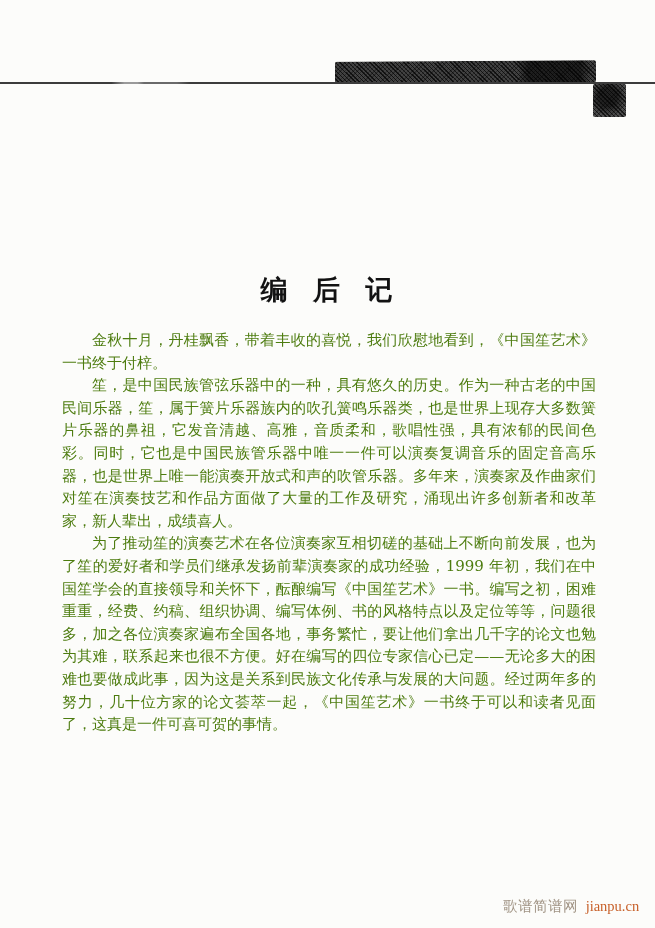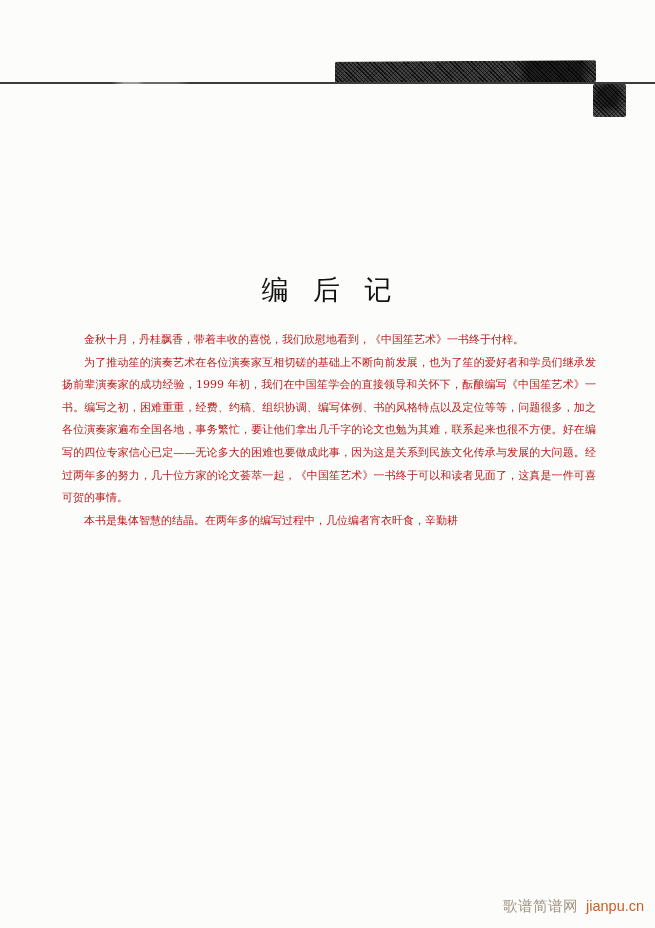--- a/index.html
+++ b/index.html
@@ -49,70 +49,70 @@
       #3a3a3a;
   }
   
   .page-title {
     position: absolute;
     left: 0;
     top: 272px;
     width: 655px;
     text-align: center;
     font-family: "DejaVu Sans", sans-serif;
-    font-weight: normal;
+    font-weight: bold;
     font-size: 27px;
     color: #121212;
     letter-spacing: 2px;
     word-spacing: 12px;
     white-space: pre;
   }
   
   .body-text {
     position: absolute;
     left: 62px;
     top: 329px;
     width: 534px;
-    color: #b91c1c;
-    font-size: 11px;
+    color: #4d7c0f;
+    font-size: 15px;
     line-height: 22.6px;
     text-align: justify;
   }
   .body-text p {
     margin: 0;
     padding: 0;
     text-indent: 2em;
   }
   
   .watermark {
     position: absolute;
     left: 503px;
     top: 897px;
-    font-family: Liberation Sans, sans-serif;
+    font-family: Liberation Serif, serif;
     font-size: 14.5px;
     white-space: nowrap;
   }
   .watermark .site-name { letter-spacing: 0.5px; }
   .watermark .site-url  { margin-left: 4px; }
 </style>
 </head>
 <body>
 
 <div class="page">
 
   <div class="smudge-band"></div>
   <div class="rule-line"></div>
   <div class="smudge-block"></div>
 
   <div class="page-title">编 后 记</div>
 
   <div class="body-text">
       <p>金秋十月，丹桂飘香，带着丰收的喜悦，我们欣慰地看到，《中国笙艺术》一书终于付梓。</p>
+      <p>笙，是中国民族管弦乐器中的一种，具有悠久的历史。作为一种古老的中国民间乐器，笙，属于簧片乐器族内的吹孔簧鸣乐器类，也是世界上现存大多数簧片乐器的鼻祖，它发音清越、高雅，音质柔和，歌唱性强，具有浓郁的民间色彩。同时，它也是中国民族管乐器中唯一一件可以演奏复调音乐的固定音高乐器，也是世界上唯一能演奏开放式和声的吹管乐器。多年来，演奏家及作曲家们对笙在演奏技艺和作品方面做了大量的工作及研究，涌现出许多创新者和改革家，新人辈出，成绩喜人。</p>
       <p>为了推动笙的演奏艺术在各位演奏家互相切磋的基础上不断向前发展，也为了笙的爱好者和学员们继承发扬前辈演奏家的成功经验，1999 年初，我们在中国笙学会的直接领导和关怀下，酝酿编写《中国笙艺术》一书。编写之初，困难重重，经费、约稿、组织协调、编写体例、书的风格特点以及定位等等，问题很多，加之各位演奏家遍布全国各地，事务繁忙，要让他们拿出几千字的论文也勉为其难，联系起来也很不方便。好在编写的四位专家信心已定——无论多大的困难也要做成此事，因为这是关系到民族文化传承与发展的大问题。经过两年多的努力，几十位方家的论文荟萃一起，《中国笙艺术》一书终于可以和读者见面了，这真是一件可喜可贺的事情。</p>
-      <p>本书是集体智慧的结晶。在两年多的编写过程中，几位编者宵衣旰食，辛勤耕</p>
     </div>
 
   <div class="watermark">
     <span class="site-name" style="color: rgb(160, 147, 132);">歌谱简谱网</span>
     <span class="site-url" style="color: rgb(199, 95, 40);">jianpu.cn</span>
   </div>
 
 </div>
 
 </body></html>

